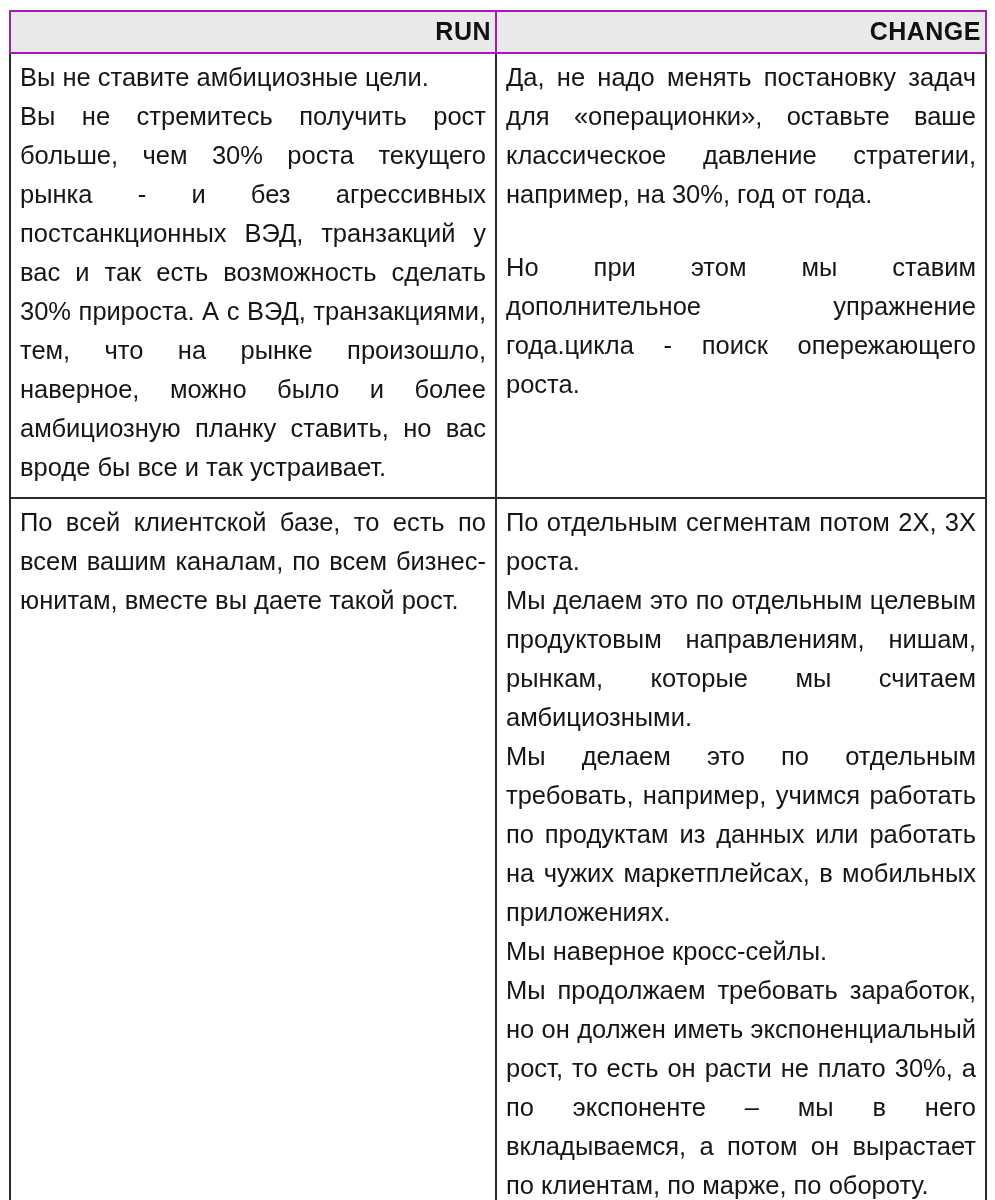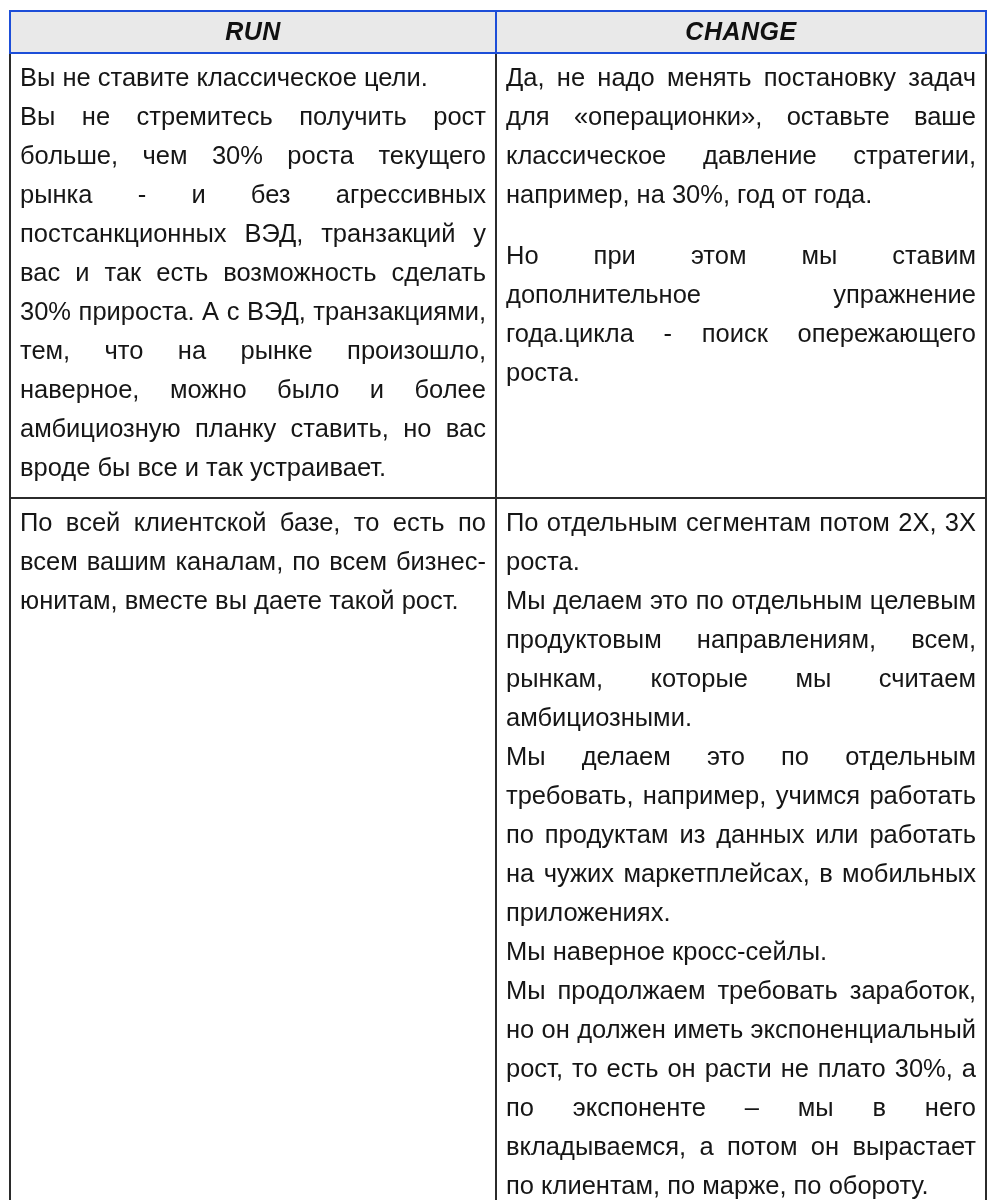--- a/index.html
+++ b/index.html
@@ -25,29 +25,28 @@
     width: 976px;
     border-collapse: collapse;
     table-layout: fixed;
     border: 2px solid #2b2b2b;
   }
   table.run-change-table col.col-run   { width: 486px; }
   table.run-change-table col.col-chg   { width: 490px; }
 
   th.header-cell {
     background: #e9e9e9;
-    border: 2px solid #1d4ed8;
-    text-align: center;
+    border: 2px solid #a21caf;
+    text-align: right;
     font-weight: bold;
     font-size: 25px;
     letter-spacing: 0.5px;
     padding: 5px 4px 6px 4px;
     color: #111111;
     font-family: "Liberation Sans", "DejaVu Sans", sans-serif;
-    font-style: italic;
   }
 
   td.body-cell {
     border: 2px solid #2b2b2b;
     vertical-align: top;
     padding: 4px 9px 10px 9px;
     background: #ffffff;
   }
 
   .cell-text {
@@ -57,21 +56,21 @@
     text-justify: inter-word;
     color: #161616;
     hyphens: none;
   }
   .cell-text p {
     margin: 0;
     text-align: justify;
   }
   
   .cell-text p.spaced-after {
-    margin-bottom: 22px;
+    margin-bottom: 34px;
   }
 
   .row-two .body-cell { padding-bottom: 12px; }
   .row-two td.left-empty-tail { vertical-align: top; }
 </style>
 </head>
 <body>
 
 <div class="page">
 
@@ -86,42 +85,42 @@
         <th class="header-cell">RUN</th>
         <th class="header-cell">CHANGE</th>
       </tr>
     </thead>
 
     <tbody>
 
       <tr class="row-one">
         <td class="body-cell">
           <div class="cell-text">
-            <p>Вы не ставите классическое цели.</p>
+            <p>Вы не ставите амбициозные цели.</p>
             <p>Вы не стремитесь получить рост больше, чем 30% роста текущего рынка - и без агрессивных постсанкционных ВЭД, транзакций у вас и так есть возможность сделать 30% прироста. А с ВЭД, транзакциями, тем, что на рынке произошло, наверное, можно было и более амбициозную планку ставить, но вас вроде бы все и так устраивает.</p>
           </div>
         </td>
         <td class="body-cell">
           <div class="cell-text">
             <p class="spaced-after">Да, не надо менять постановку задач для «операционки», оставьте ваше классическое давление стратегии, например, на 30%, год от года.</p>
             <p>Но при этом мы ставим дополнительное упражнение года.цикла - поиск опережающего роста.</p>
           </div>
         </td>
       </tr>
 
       <tr class="row-two">
         <td class="body-cell left-empty-tail">
           <div class="cell-text">
             <p>По всей клиентской базе, то есть по всем вашим каналам, по всем бизнес-юнитам, вместе вы даете такой рост.</p>
           </div>
         </td>
         <td class="body-cell">
           <div class="cell-text">
             <p>По отдельным сегментам потом 2Х, 3Х роста.</p>
-            <p>Мы делаем это по отдельным целевым продуктовым направлениям, всем, рынкам, которые мы считаем амбициозными.</p>
+            <p>Мы делаем это по отдельным целевым продуктовым направлениям, нишам, рынкам, которые мы считаем амбициозными.</p>
             <p>Мы делаем это по отдельным требовать, например, учимся работать по продуктам из данных или работать на чужих маркетплейсах, в мобильных приложениях.</p>
             <p>Мы наверное кросс-сейлы.</p>
             <p>Мы продолжаем требовать заработок, но он должен иметь экспоненциальный рост, то есть он расти не плато 30%, а по экспоненте – мы в него вкладываемся, а потом он вырастает по клиентам, по марже, по обороту.</p>
           </div>
         </td>
       </tr>
 
     </tbody>
   </table>
 

